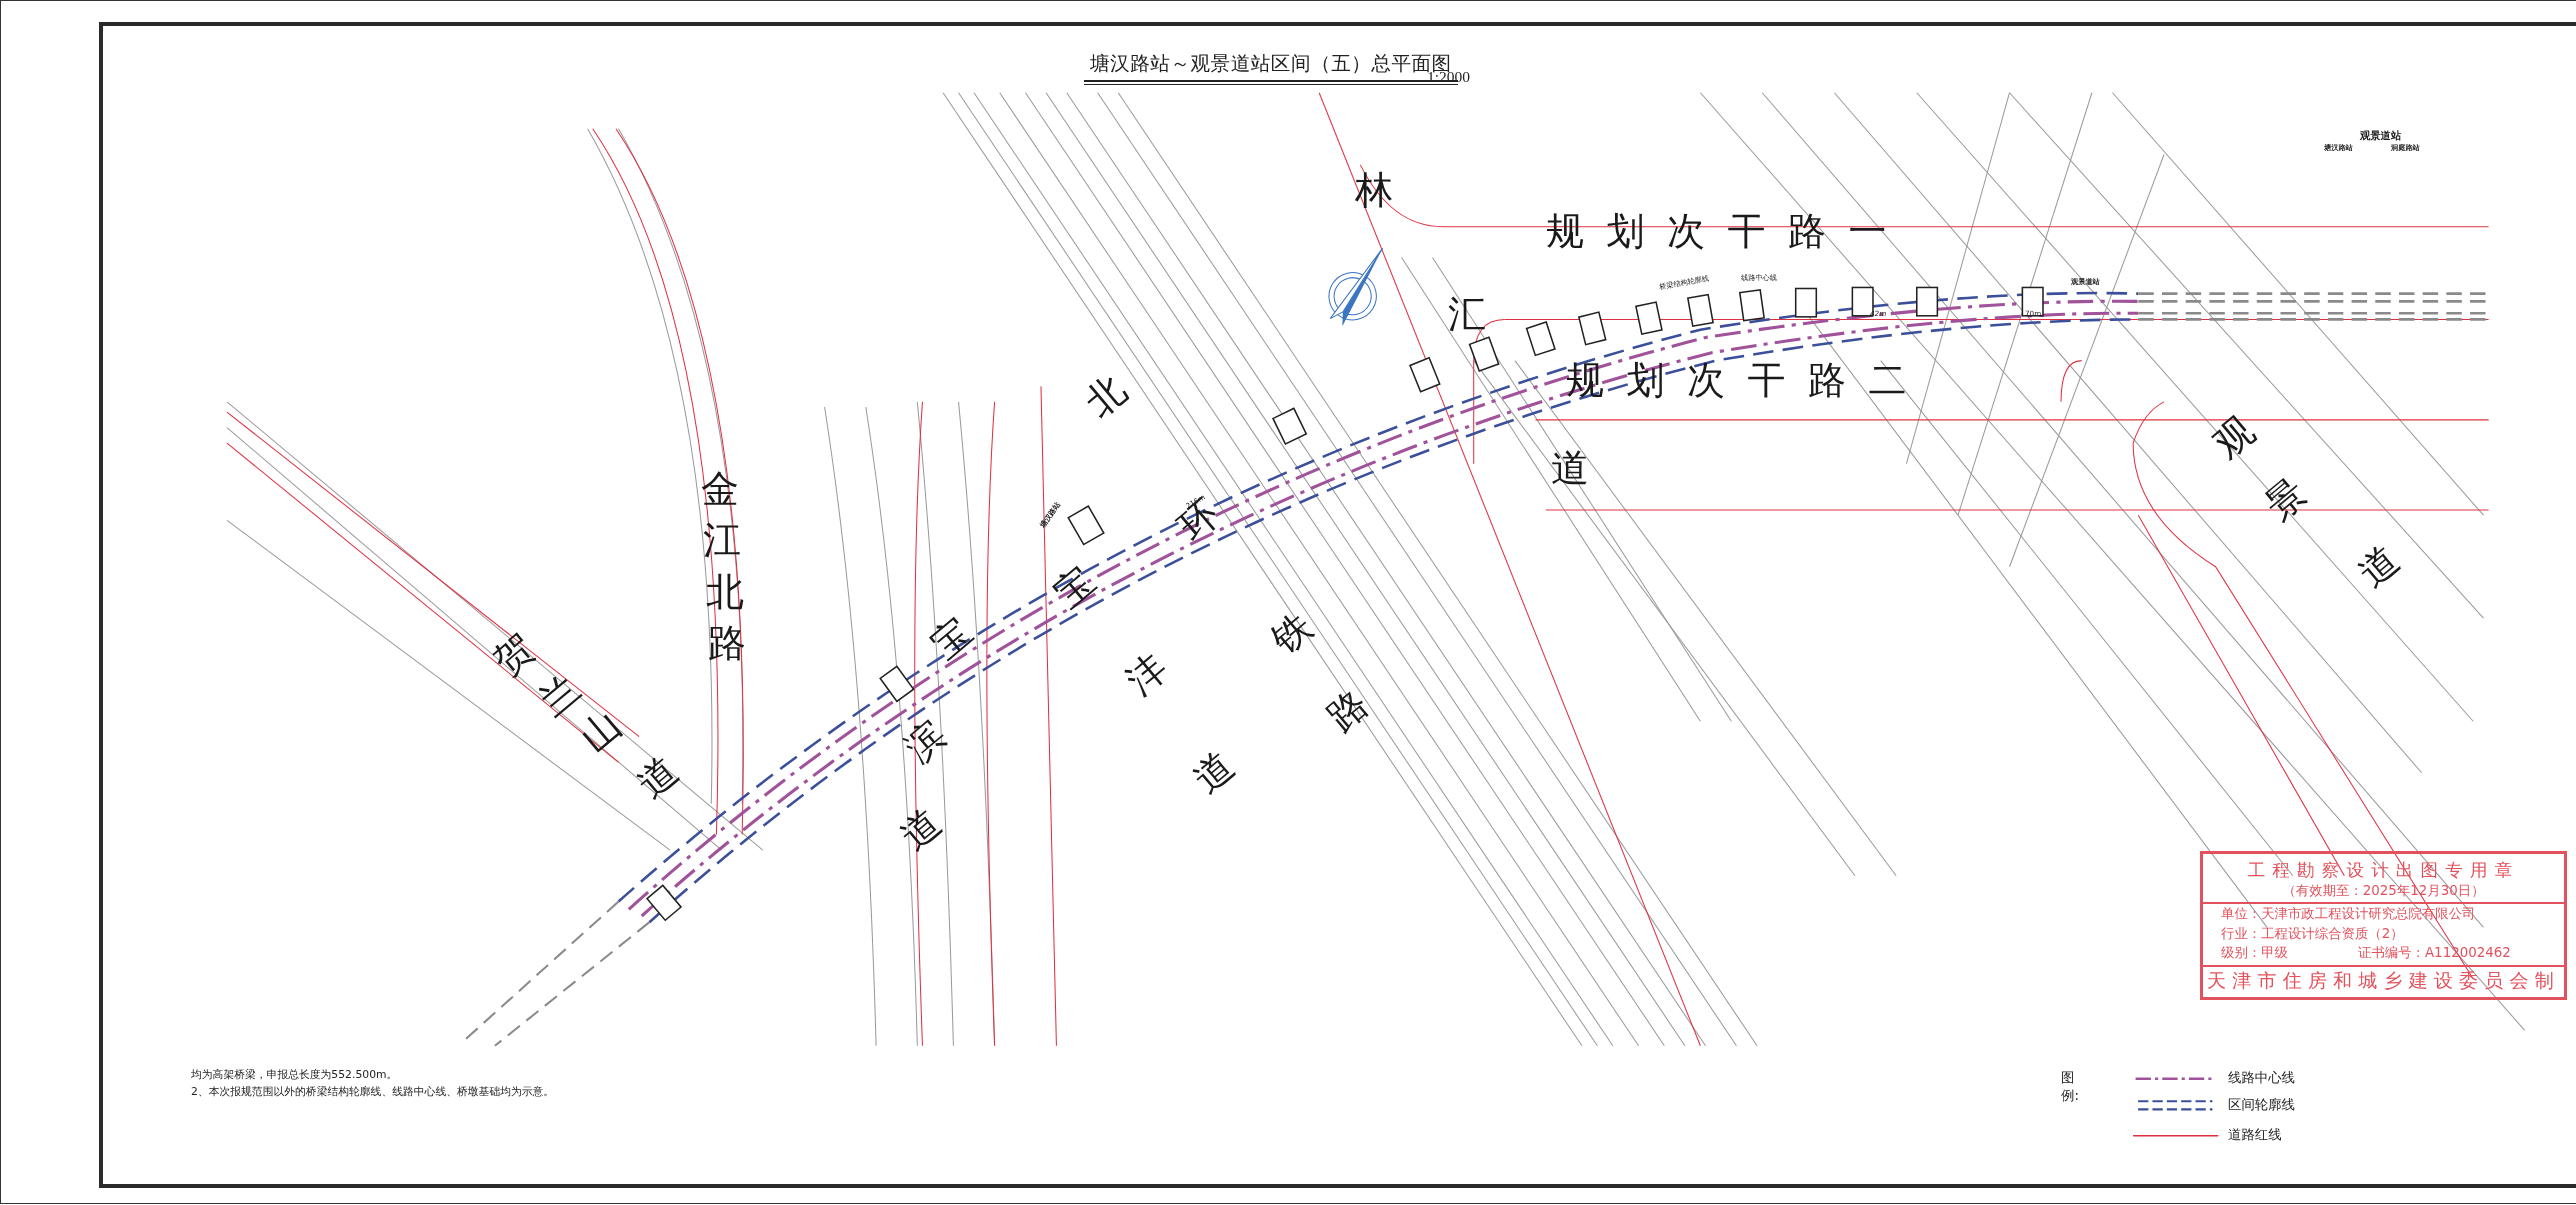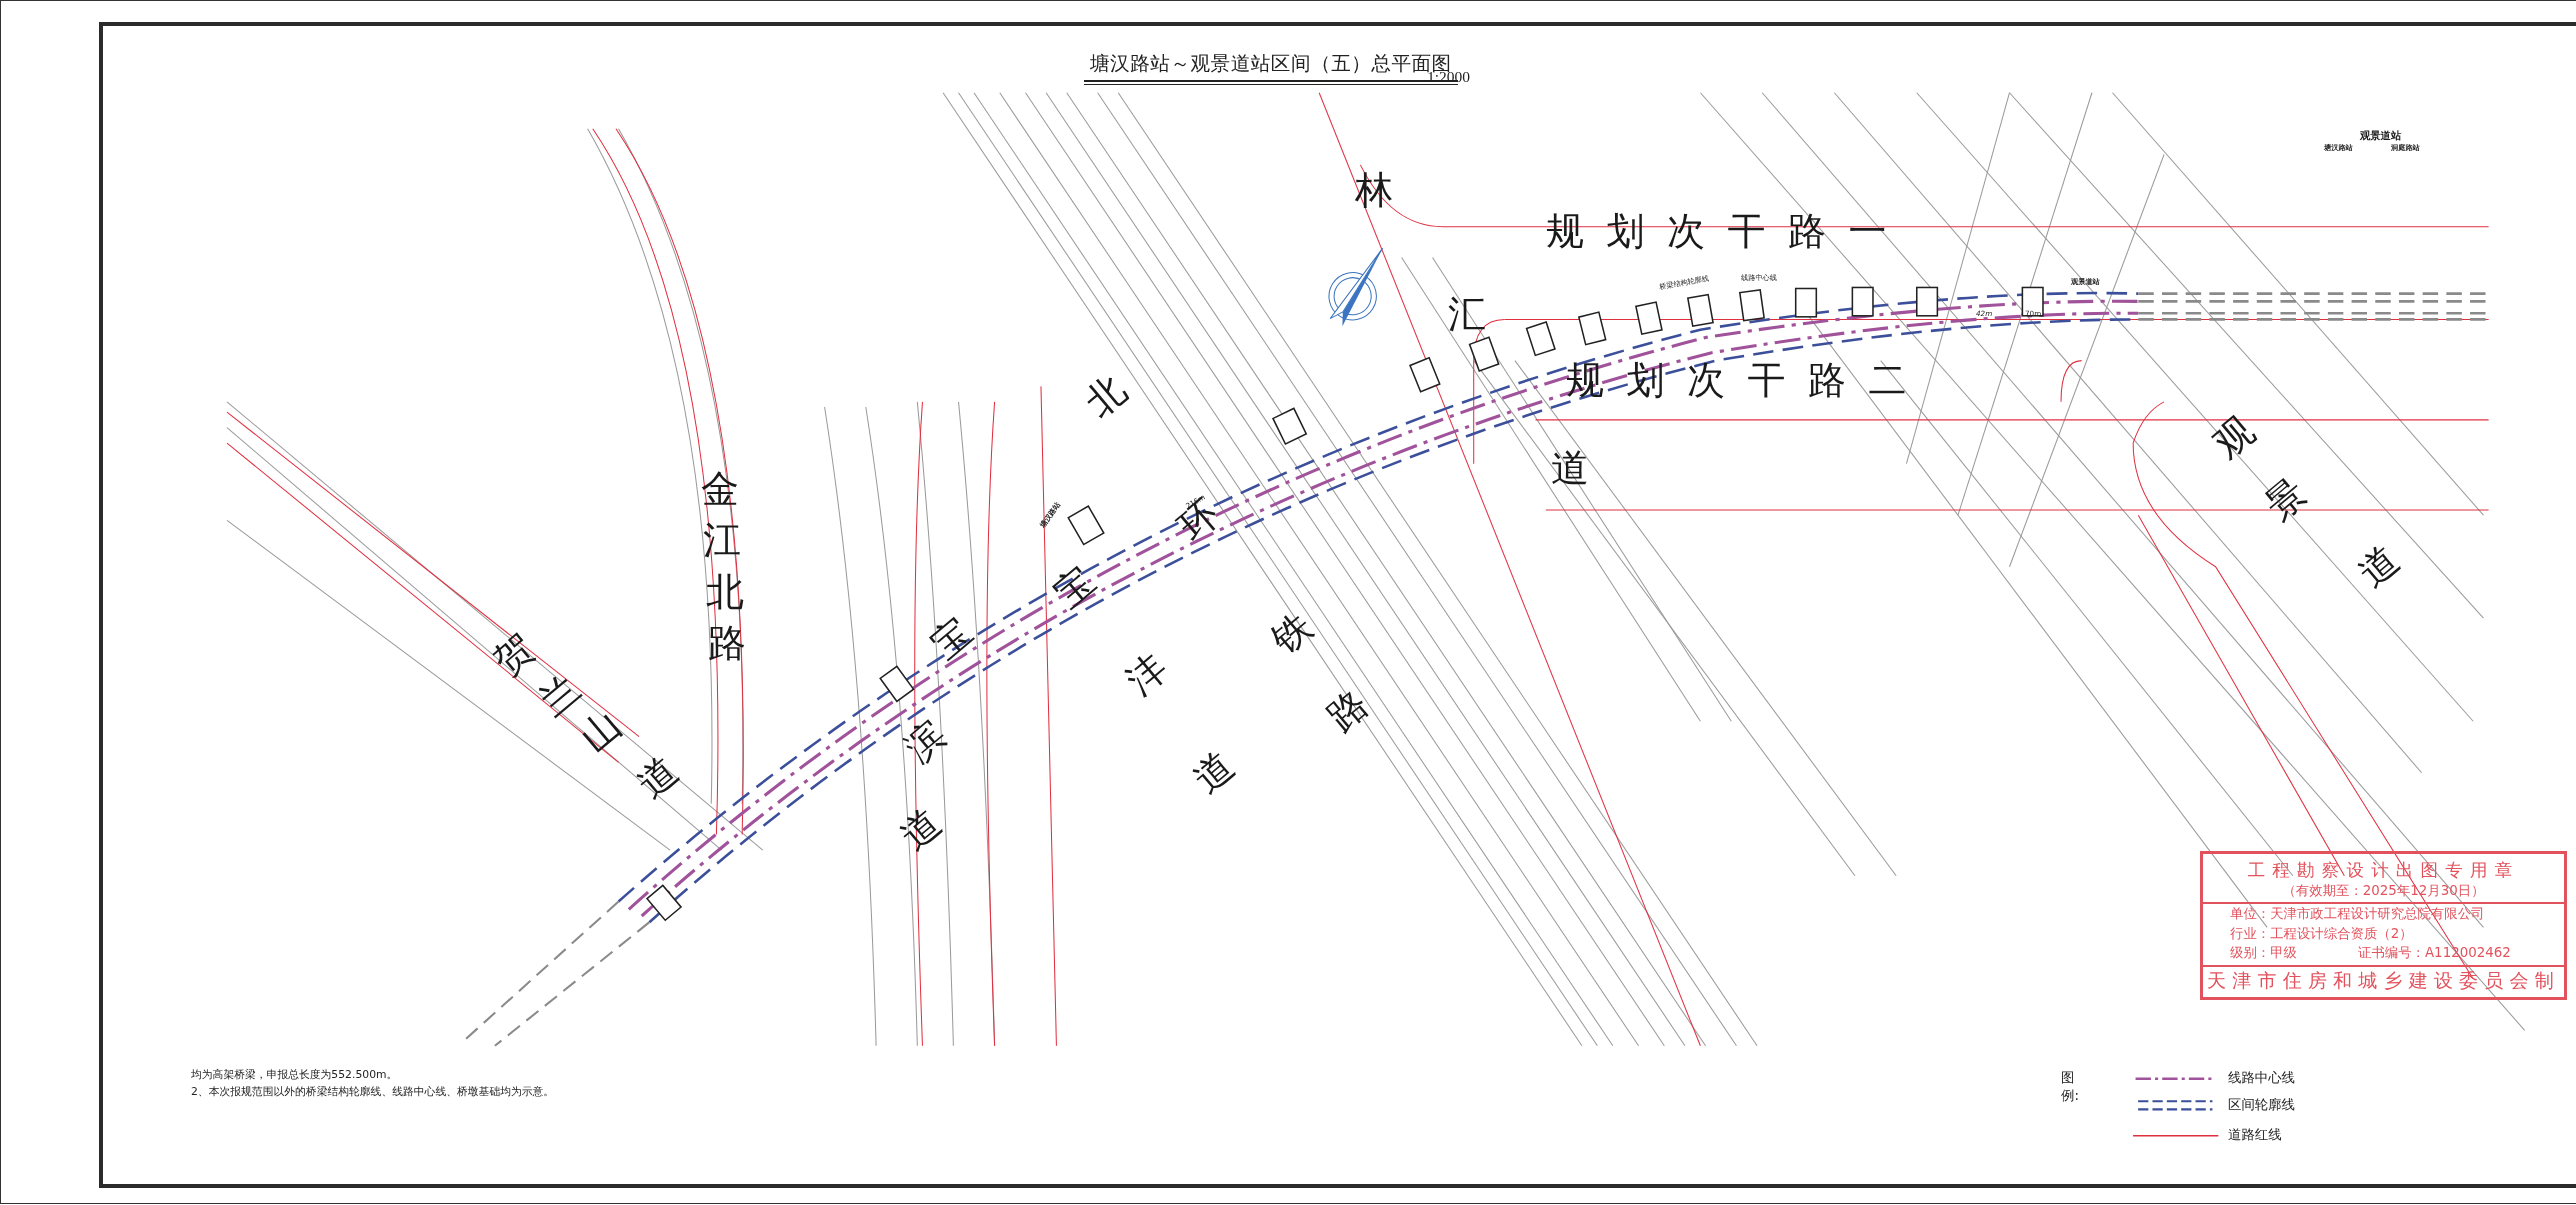--- a/index.html
+++ b/index.html
@@ -11,21 +11,21 @@
   svg.map { position:absolute; left:0; top:0; }
   .title-main { position:absolute; left:1090px; top:50px; font-size:19.6px; letter-spacing:0.5px; }
   .title-main .ul { position:absolute; left:-6.2px; right:-6.2px; bottom:-5.2px; border-bottom:2.6px solid #222; }
   .title-main .ul2 { position:absolute; left:-6.2px; right:-6.2px; bottom:-8.2px; border-bottom:1px solid #222; }
   .scale { position:absolute; left:1427px; top:68px; font-size:15.5px; font-family:"Liberation Serif", serif; }
   .road-label { position:absolute; font-size:38px; color:#1a1a1a; white-space:nowrap; }
   .small-label { position:absolute; font-size:7.2px; color:#222; white-space:nowrap; }
   .stamp-rect { position:absolute; left:2200px; top:851px; width:367px; height:149px; border:3.1px solid #e2525d; box-sizing:border-box; color:#e2525d; }
   .stamp-rect .r1 { text-align:center; font-size:17.5px; letter-spacing:7.2px; margin-top:4.1px; }
   .stamp-rect .r2 { text-align:center; font-size:13.4px; margin-top:0; border-bottom:2.1px solid #e2525d; padding-bottom:2.1px; }
-  .stamp-rect .ln { font-size:13.4px; padding-left:27px; line-height:19.6px; }
+  .stamp-rect .ln { font-size:13.4px; padding-left:18px; line-height:19.6px; }
   .stamp-rect .r6 { text-align:center; font-size:19px; letter-spacing:6.2px; border-top:2.1px solid #e2525d; margin-top:2px; padding-top:1px; }
   .notes { position:absolute; left:191px; top:1066px; font-size:10.8px; line-height:17px; color:#222; }
   .legend { position:absolute; left:2061px; top:1069px; font-size:13.4px; }
   .legend .lt { position:absolute; left:0; top:0; }
   .legend .row { position:absolute; left:72px; width:216px; height:20.6px; }
   .legend .row .txt { position:absolute; left:95px; top:0; white-space:nowrap; }
 </style>
 </head>
 <body>
 
@@ -176,21 +176,21 @@
 <div class="road-label" style="left:2360px;top:541px;transform:rotate(-40deg);">道</div>
 
 <div class="small-label" style="left:2360px;top:129px;font-size:10.3px;font-weight:bold;">观景道站</div>
 <div class="small-label" style="left:2324px;top:143px;font-weight:bold;">塘汉路站</div>
 <div class="small-label" style="left:2391px;top:143px;font-weight:bold;">洞庭路站</div>
 <div class="small-label" style="left:2071px;top:277px;font-weight:bold;">观景道站</div>
 <div class="small-label" style="left:1659px;top:278px;transform:rotate(-10deg);">桥梁结构轮廓线</div>
 <div class="small-label" style="left:1741px;top:273px;">线路中心线</div>
 <div class="small-label" style="left:1036px;top:510px;transform:rotate(-55deg);font-weight:bold;">塘汉路站</div>
 <div class="small-label" style="left:1185px;top:497px;transform:rotate(-30deg);">216m</div>
-<div class="small-label" style="left:1976px;top:309px;font-style:italic;">42m</div>
+<div class="small-label" style="left:1870px;top:309px;font-style:italic;">42m</div>
 <div class="small-label" style="left:2025px;top:309px;">70m</div>
 
 <div class="stamp-rect">
   <div class="r1">工程勘察设计出图专用章</div>
   <div class="r2">（有效期至：2025年12月30日）</div>
   <div class="ln">单位：天津市政工程设计研究总院有限公司</div>
   <div class="ln">行业：工程设计综合资质（2）</div>
   <div class="ln" style="position:relative;">
     <span>级别：甲级</span>
     <span style="position:absolute;left:155px;">证书编号：A112002462</span>

